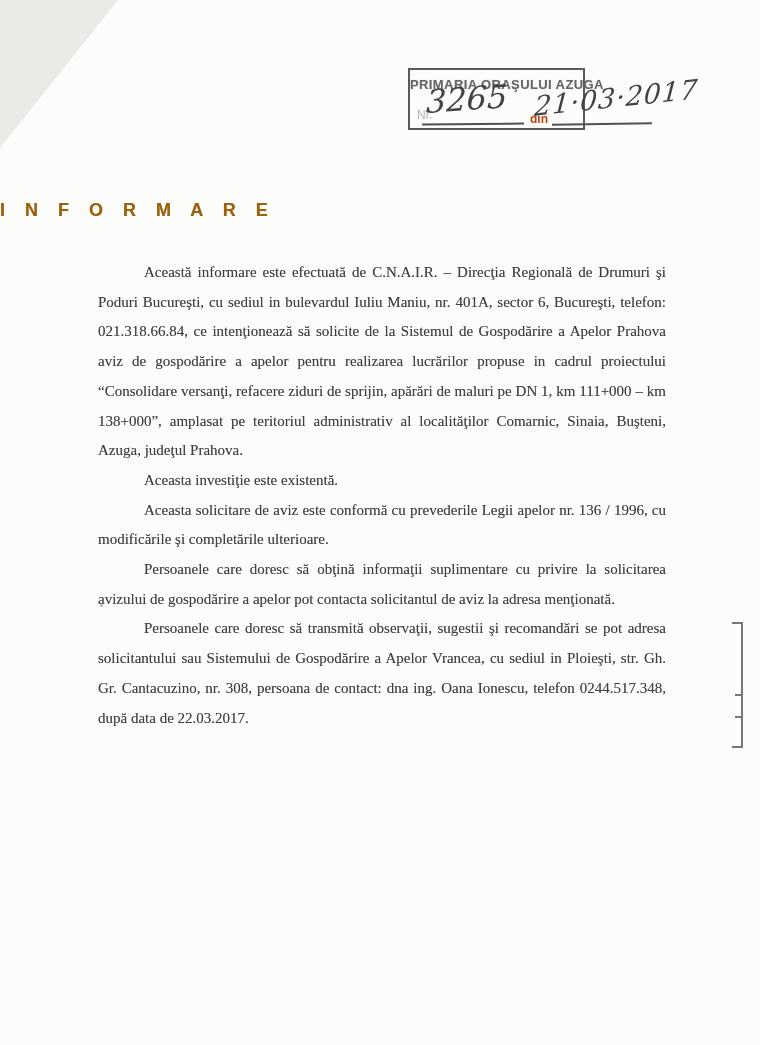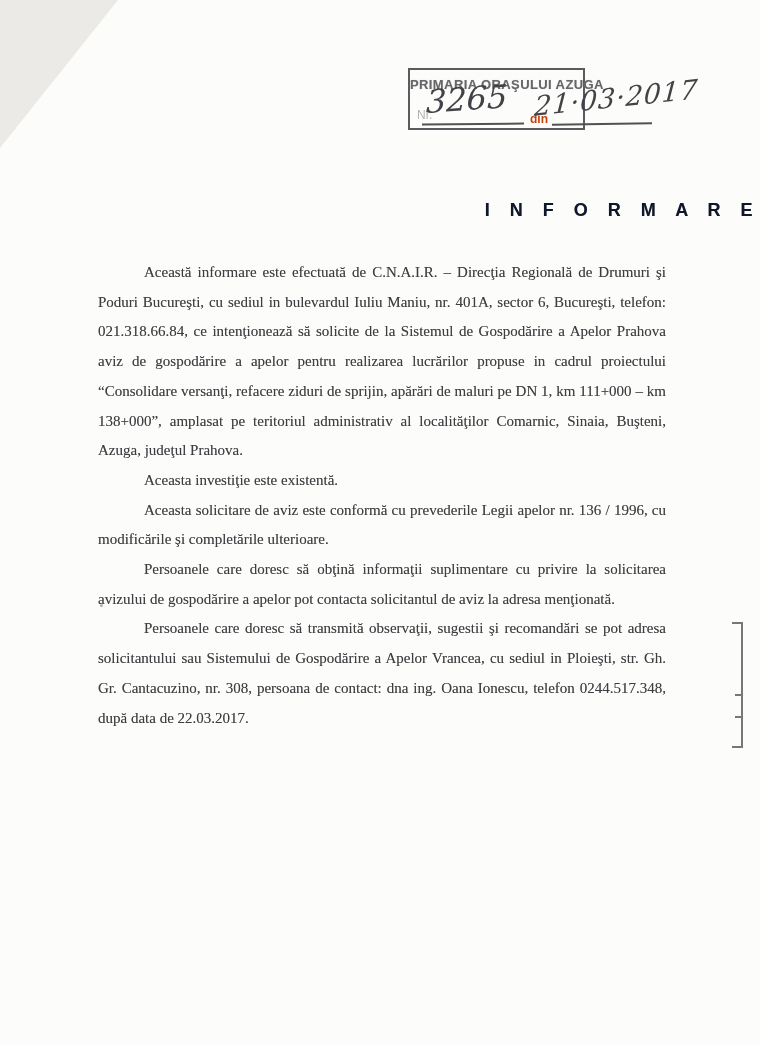--- a/index.html
+++ b/index.html
@@ -70,24 +70,24 @@
     transform:rotate(-1deg);
   }
   .stamp-date-value{
     position:absolute;left:124px;top:13px;
     font-size:27px;line-height:30px;letter-spacing:1px;
     transform:rotate(-6deg) skewX(-10deg);
   }
   
   .doc-title{
     position:absolute;left:0;top:200px;width:100%;
-    text-align:right;
+    text-align:left;
     font-size:18px;font-weight:bold;
     letter-spacing:7.5px;
-    color:#0f172a;
+    color:#a16207;
     text-shadow:0 0 .6px rgba(55,55,60,.55);
   }
   
   .doc-body{
     position:absolute;left:98px;top:258px;width:568px;
     font-size:15px;line-height:29.7px;
     text-shadow:0 0 .5px rgba(62,62,66,.45);
   }
   .doc-body p{
     margin:0;

